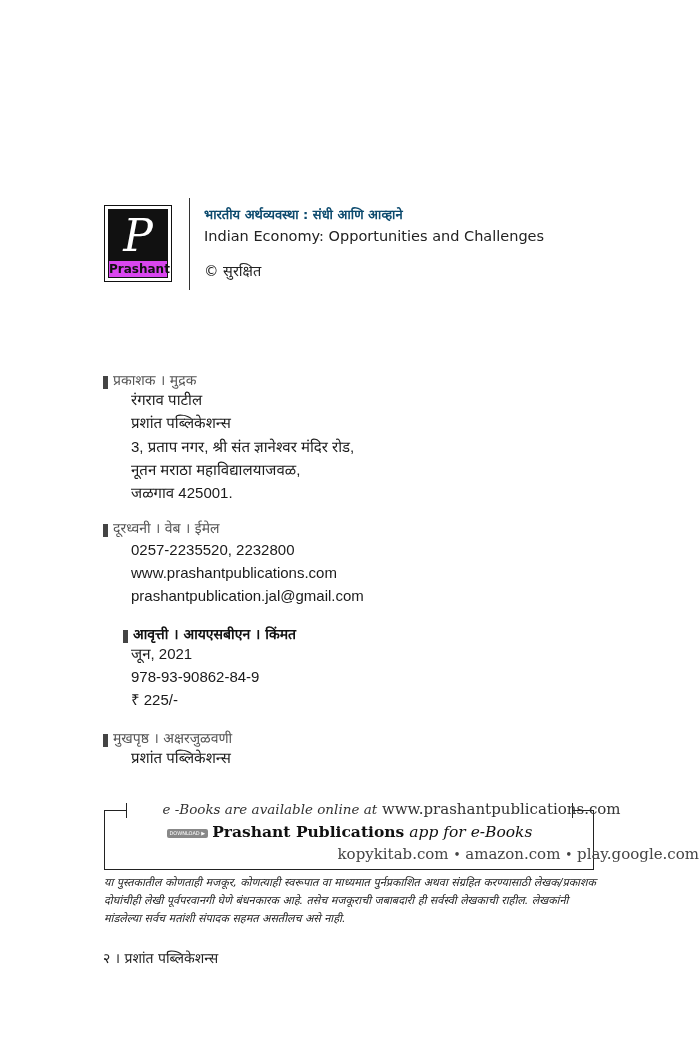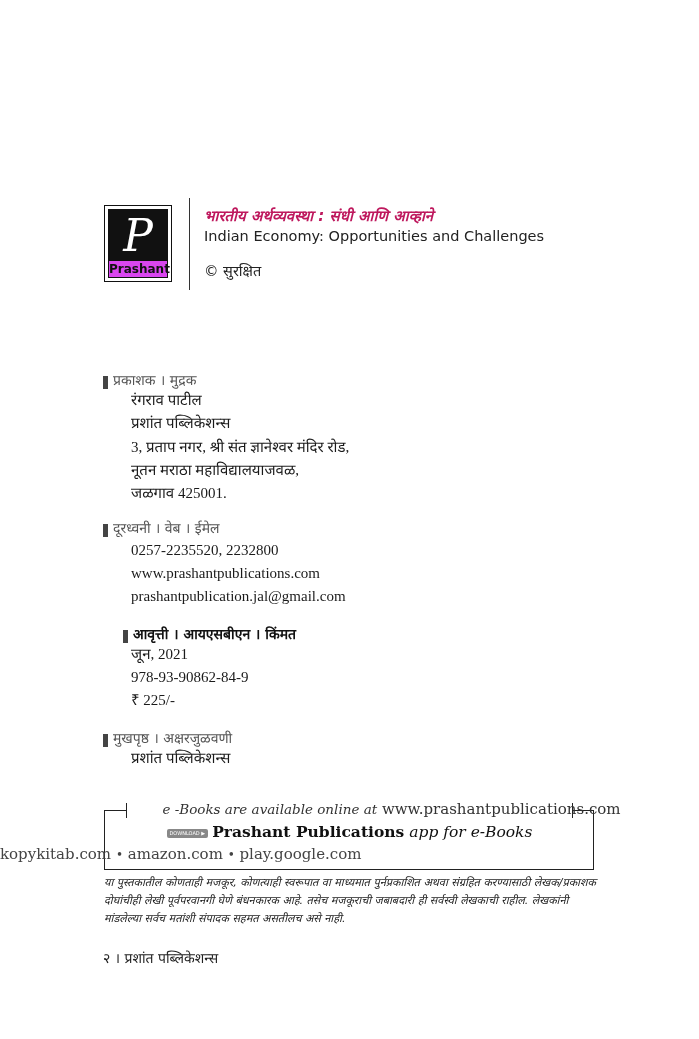--- a/index.html
+++ b/index.html
@@ -5,40 +5,40 @@
   html, body { margin:0; padding:0; }
   body { width:699px; height:1039px; background:#ffffff; position:relative; overflow:hidden; color:#1a1a1a; font-family:"DejaVu Serif", serif; }
   .abs { position:absolute; }
 
   
   .logo { left:104px; top:205px; width:68px; height:77px; border:1px solid #111; box-sizing:border-box; background:#fff; }
   .logo-inner { position:absolute; left:3px; top:3px; right:3px; bottom:3px; background:#111; }
   .logo-p { position:absolute; left:0; right:0; top:2px; text-align:center; color:#fff; font-family:"DejaVu Serif", serif; font-style:italic; font-size:44px; line-height:50px; }
   .logo-name { position:absolute; left:1px; right:1px; bottom:1px; height:16px; background:#d946ef; color:#111; text-align:center; font-family:"DejaVu Sans", sans-serif; font-weight:bold; font-size:12px; line-height:16px; }
   .vdiv { left:189px; top:198px; width:1px; height:92px; background:#333; }
-  .title-mr { left:204px; top:205px; font-family:"DejaVu Sans", sans-serif; font-size:15px; font-weight:bold; color:#be185d;font-style:italic; }
+  .title-mr { left:204px; top:205px; font-family:"DejaVu Sans", sans-serif; font-size:13px; font-weight:bold; color:#0c4a6e; }
   .title-en { left:204px; top:228px; font-family:"DejaVu Sans", sans-serif; font-size:14.5px; color:#222; }
   .copyright { left:204px; top:260px; font-family:"DejaVu Sans", sans-serif; font-size:14.5px; color:#222; }
 
   
   .sec-head { left:103px; font-family:"DejaVu Sans", sans-serif; font-size:14px; color:#555; display:flex; align-items:flex-end; }
   .sec-head.bold { color:#111; font-weight:bold;padding-left:20px; }
   .bar { display:inline-block; width:5px; height:13px; background:#444; margin-right:5px; }
-  .line { left:131px; font-family:Liberation Serif, serif; font-size:15px; color:#1a1a1a; line-height:22px; }
+  .line { left:131px; font-family:Liberation Sans, sans-serif; font-size:15px; color:#1a1a1a; line-height:22px; }
 
   
   .ebox { left:104px; top:810px; width:490px; height:60px; border:1px solid #222; border-top:none; box-sizing:border-box; }
   .ebox-topL { left:104px; top:810px; width:22px; height:1px; background:#222; }
   .ebox-topR { left:572px; top:810px; width:22px; height:1px; background:#222; }
   .ebox-tickL { left:126px; top:803px; width:1px; height:15px; background:#222; }
   .ebox-tickR { left:572px; top:803px; width:1px; height:15px; background:#222; }
   .ebox-line1 { left:0; width:699px; top:800px; text-align:center; font-size:15px; color:#333;margin-left:42px; }
   .ebox-line1 i { font-size:13.5px; }
   .ebox-line2 { left:0; width:699px; top:822px; text-align:center; font-size:15.5px; color:#111; }
-  .ebox-line3 { left:0; width:699px; top:845px; text-align:left; font-size:15px; color:#444; }
+  .ebox-line3 { left:0; width:699px; top:845px; text-align:right; font-size:15px; color:#444; }
   .dl-badge { display:inline-block; background:#888; color:#fff; font-family:"DejaVu Sans", sans-serif; font-size:5px; height:9px; line-height:9px; padding:0 3px; border-radius:2px; vertical-align:middle; margin-right:4px; letter-spacing:0; }
   .dot { font-size:12px; }
 
   .disclaimer { left:104px; top:874px; width:494px; font-family:"DejaVu Sans", sans-serif; font-style:italic; font-size:11px; color:#222; line-height:18px; }
   .footer { left:103px; top:948px; font-family:"DejaVu Sans", sans-serif; font-size:14px; color:#222; }
 </style>
 </head>
 <body>
 
 <div class="abs logo">

